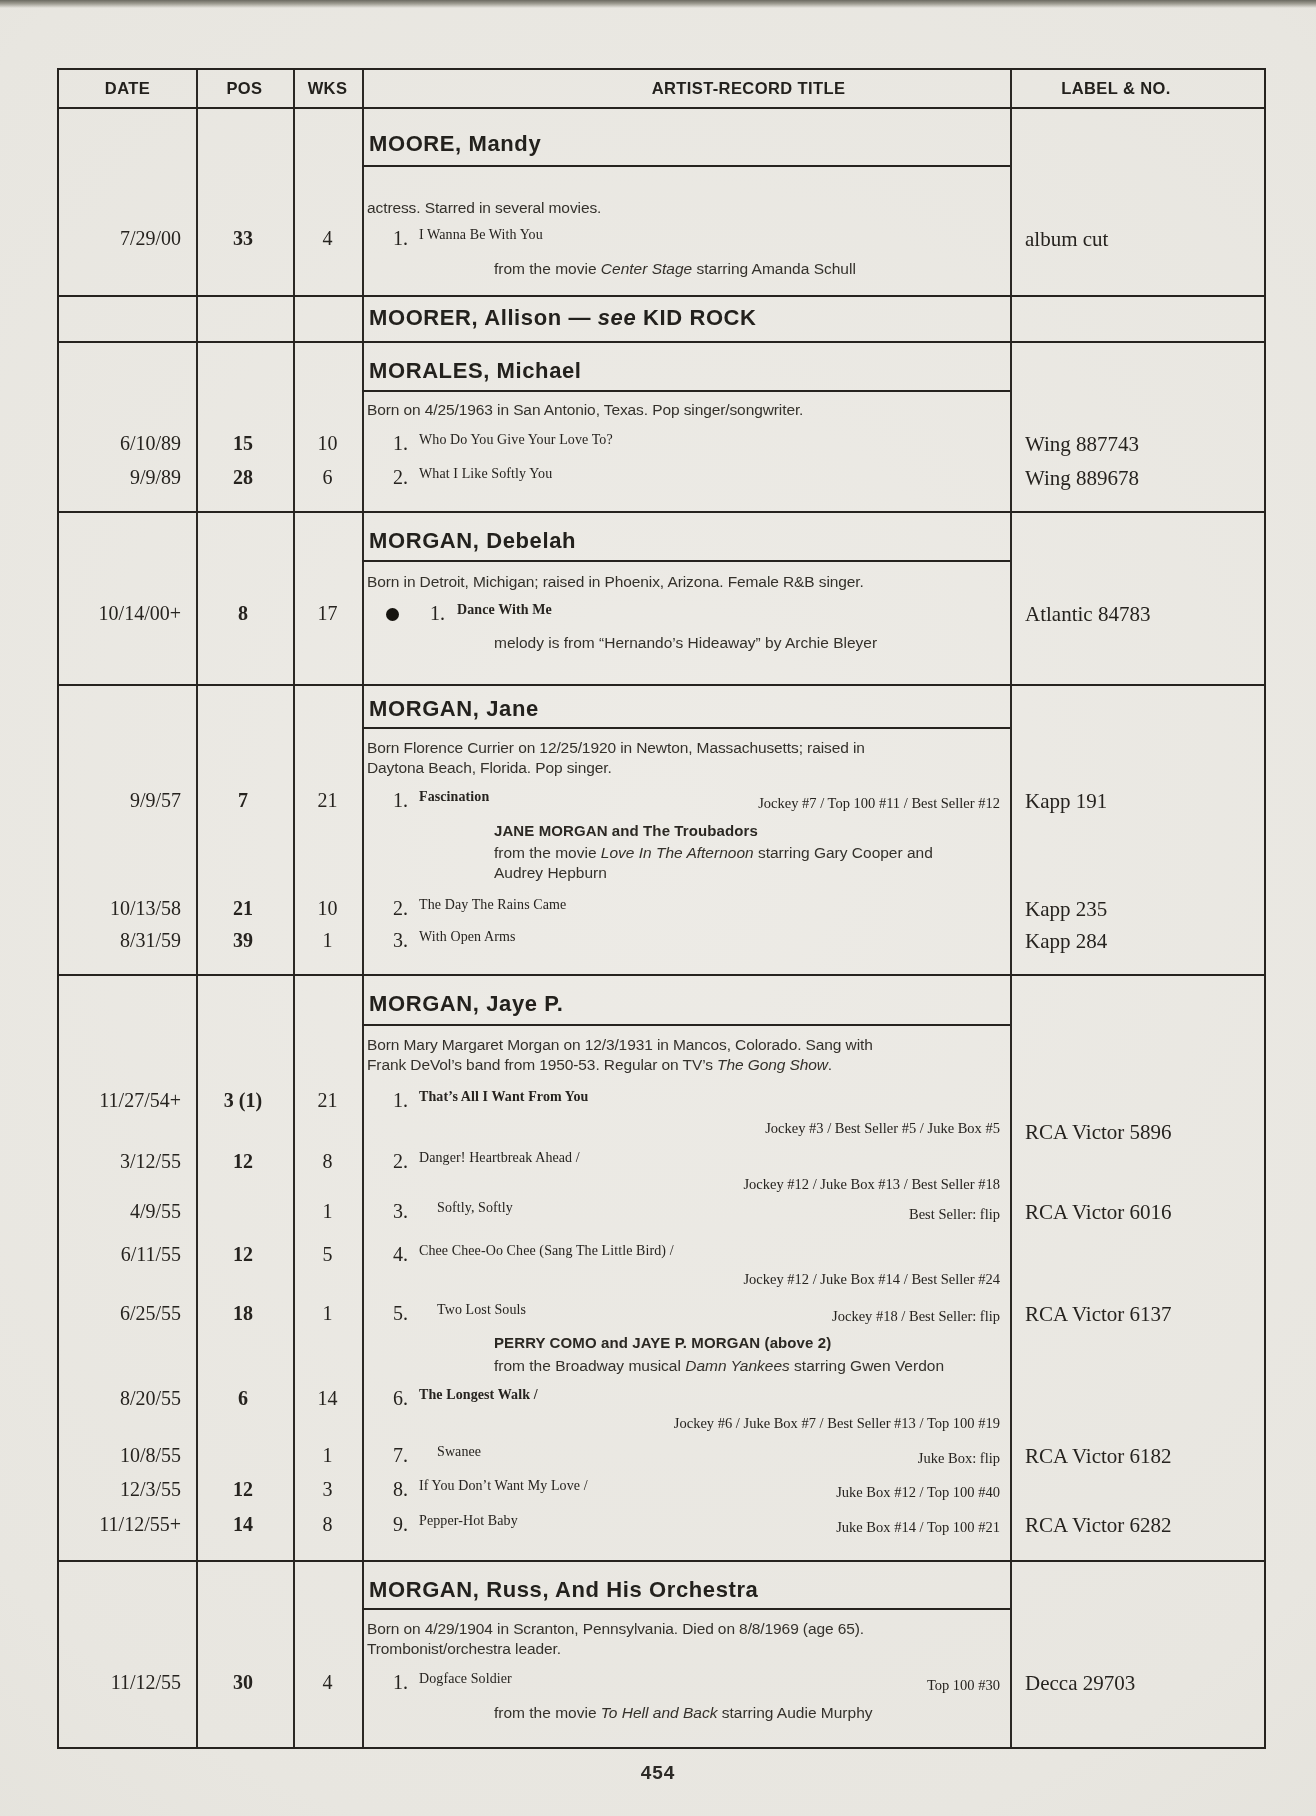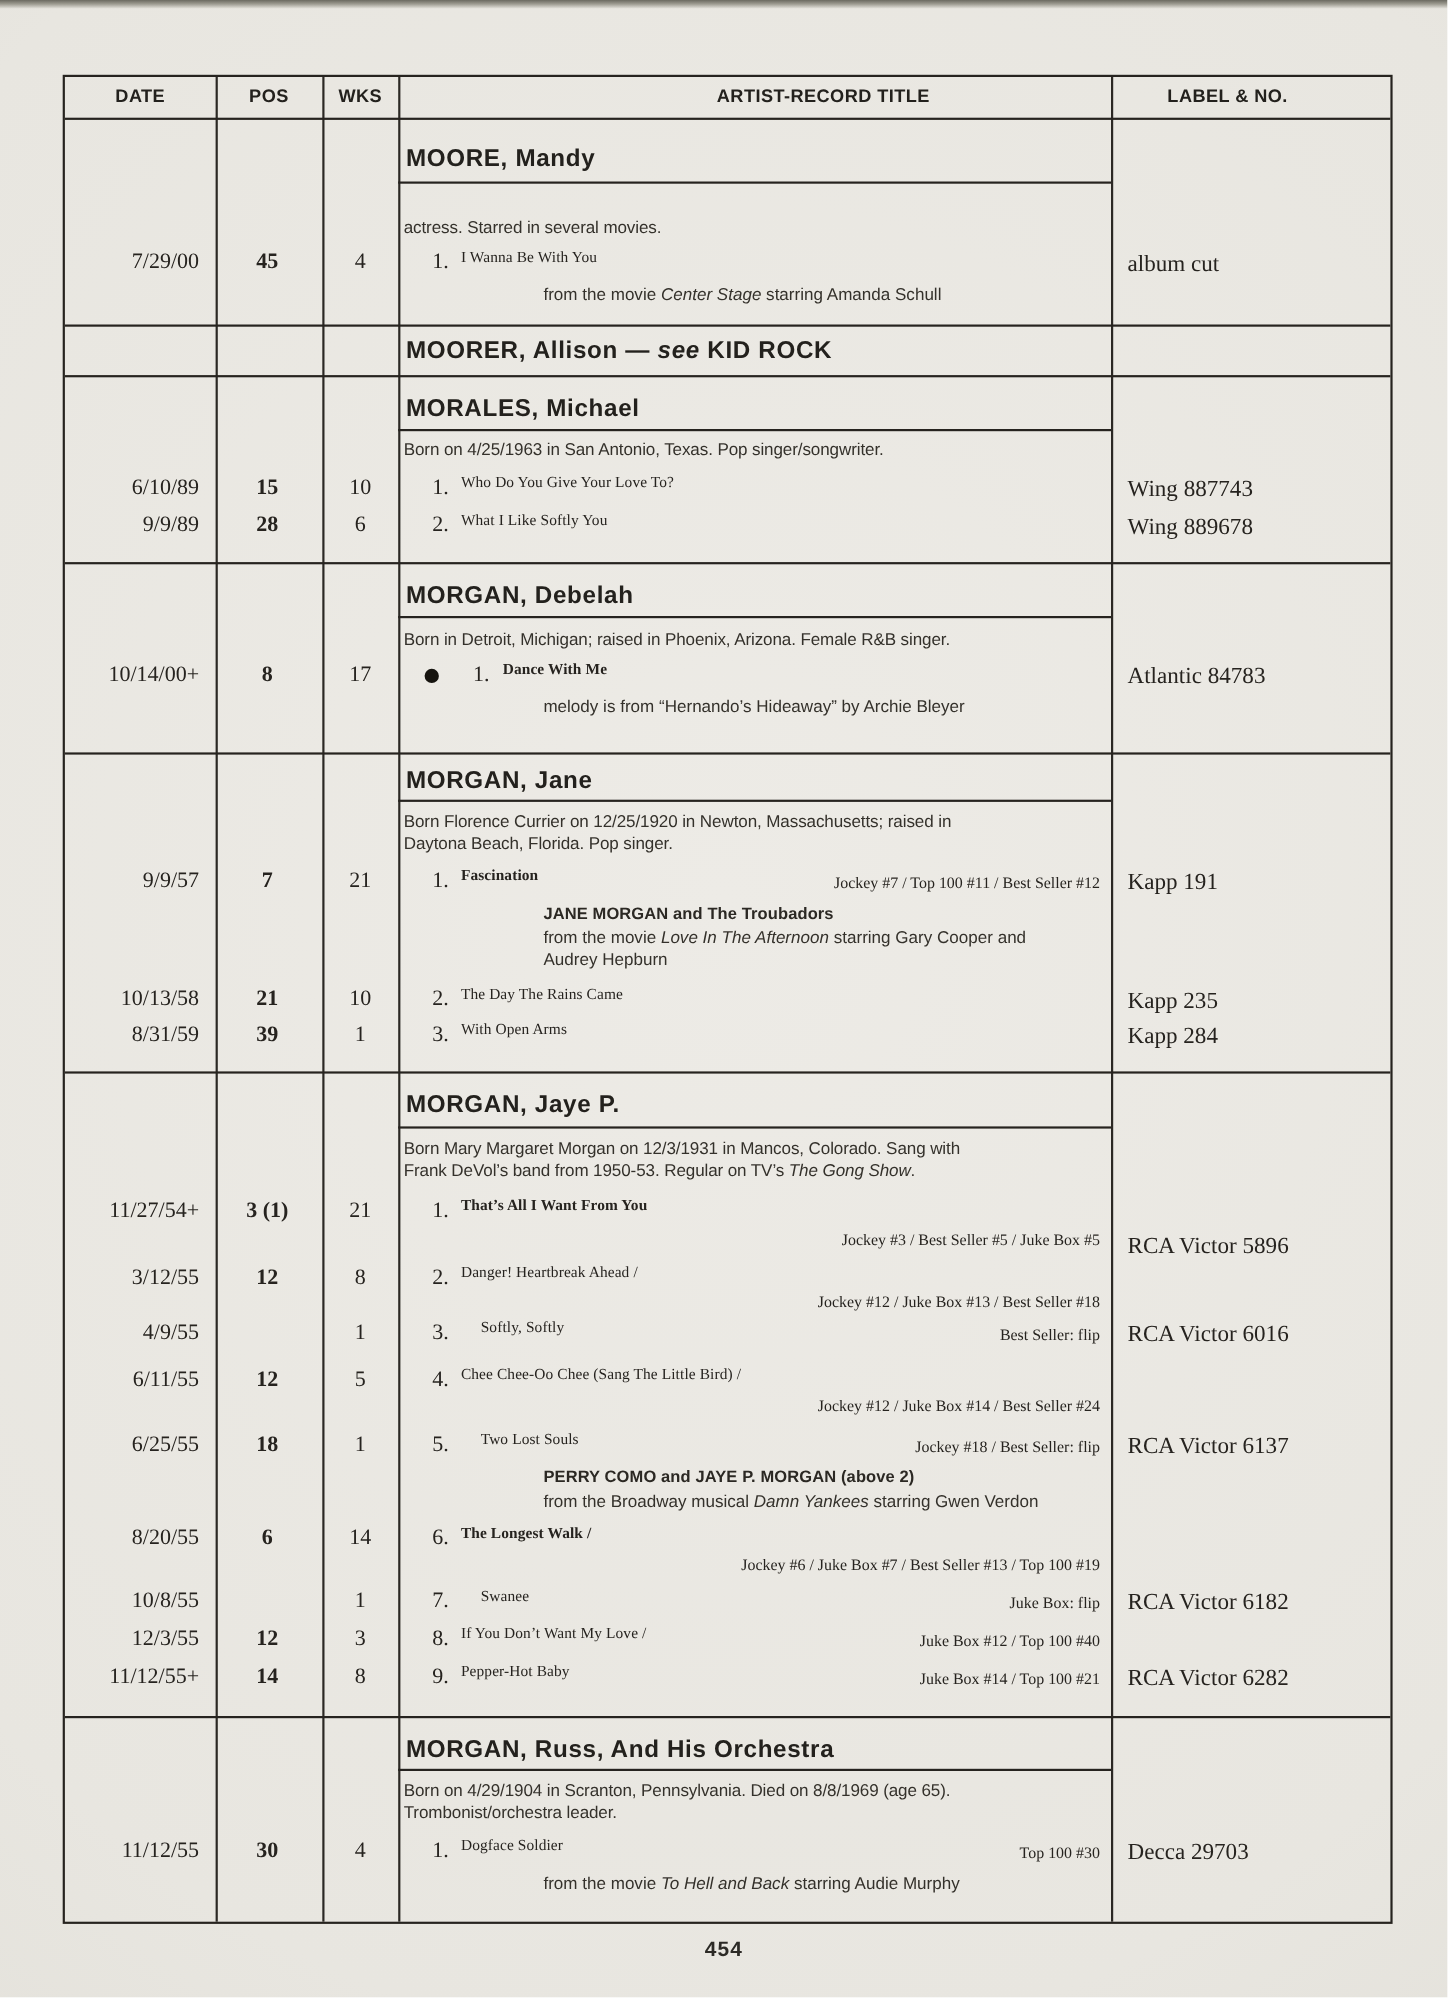--- a/index.html
+++ b/index.html
@@ -77,21 +77,21 @@
     <div class="ul" style="top:320px"></div>
     <div class="ul" style="top:490px"></div>
     <div class="ul" style="top:657px"></div>
     <div class="ul" style="top:954px"></div>
     <div class="ul" style="top:1538px"></div>
 
     <div class="ah" style="top:62px">MOORE, Mandy</div>
     <div class="bio" style="top:128px">actress. Starred in several movies.</div>
     <div class="row" style="top:157px">
       <span class="d">7/29/00</span>
-      <span class="p">45</span>
+      <span class="p">33</span>
       <span class="w">4</span>
       <span class="n">1.</span>
       <span class="ti">I Wanna Be With You</span>
       <span class="lab">album cut</span>
     </div>
     <div class="note" style="top:190px"><span>from the movie </span><i>Center Stage</i><span> starring Amanda Schull</span></div>
 
     <div class="ah" style="top:236px"><span>MOORER, Allison — </span><i>see</i><span> KID ROCK</span></div>
 
     <div class="ah" style="top:289px">MORALES, Michael</div>

